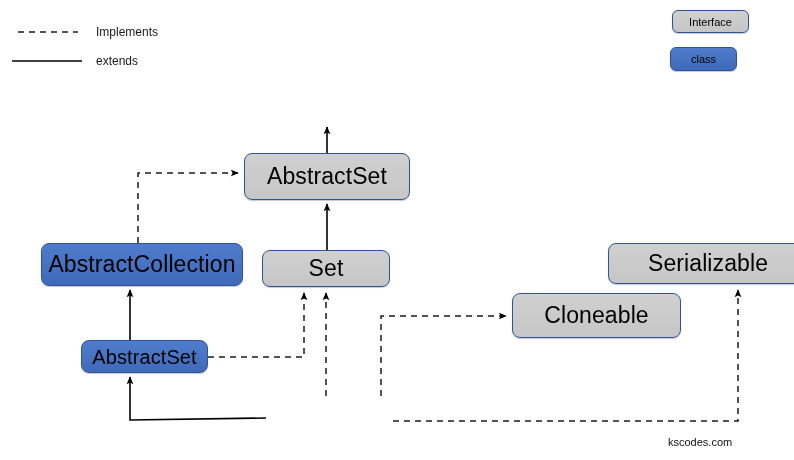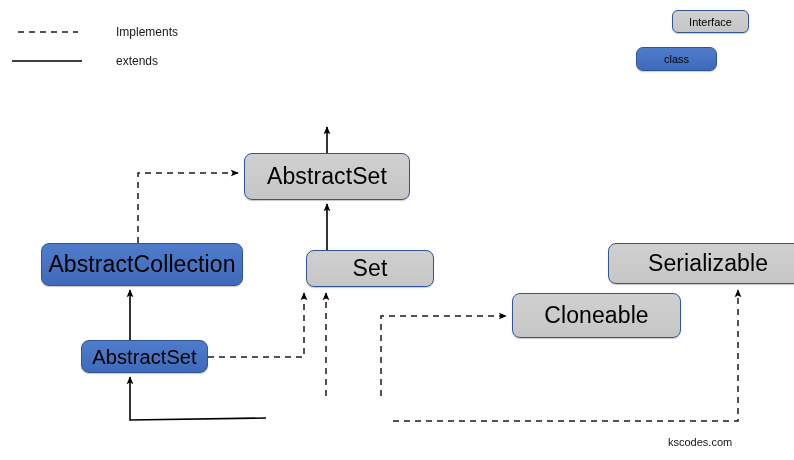--- a/index.html
+++ b/index.html
@@ -67,21 +67,20 @@
   }
   .legend-node .legend-node-label {
     font-size: 11px;
     color: #000;
   }
   .legend-text {
     position: absolute;
     font-size: 12px;
     color: #1a1a1a;
     white-space: nowrap;
-    margin-left: 20px;
   }
   .watermark {
     position: absolute;
     font-size: 11px;
     color: #111111;
     white-space: nowrap;
   }
 </style>
 </head>
 <body>
@@ -118,21 +117,21 @@
 
     <line x1="18" y1="32" x2="78" y2="32" stroke="#1a1a1a" stroke-width="1.4" stroke-dasharray="6,5"></line>
     <line x1="12" y1="61" x2="82" y2="61" stroke="#000000" stroke-width="1.6"></line>
   </svg>
 
 
   <div class="node iface" style="left:244px; top:153px; width:166px; height:47px;">
     <span class="node-label">AbstractSet</span>
   </div>
 
-  <div class="node iface" style="left:262px; top:250px; width:128px; height:37px;margin-left:44px;">
+  <div class="node iface" style="left:262px; top:250px; width:128px; height:37px;">
     <span class="node-label">Set</span>
   </div>
 
   <div class="node klass" style="left:41px; top:243px; width:202px; height:43px;">
     <span class="node-label">AbstractCollection</span>
   </div>
 
   <div class="node klass" style="left:81px; top:340px; width:127px; height:33px;">
     <span class="node-label" style="font-size:20px;">AbstractSet</span>
   </div>
@@ -147,19 +146,19 @@
   </div>
 
   <div class="legend-text" style="left:96px; top:25px;">Implements</div>
 
   <div class="legend-text" style="left:96px; top:54px;">extends</div>
 
   <div class="legend-node iface" style="left:672px; top:10px; width:77px; height:23px; background:#cacaca; background:linear-gradient(#d0d0d0,#c6c6c6);">
     <span class="legend-node-label">Interface</span>
   </div>
 
-  <div class="legend-node klass" style="left:636px; top:47px; width:81px; height:24px; background:#4472c4; background:linear-gradient(#4e7ccb,#3f6ab9);border-radius:7px;">
+  <div class="legend-node klass" style="left:670px; top:47px; width:67px; height:24px; background:#4472c4; background:linear-gradient(#4e7ccb,#3f6ab9);">
     <span class="legend-node-label">class</span>
   </div>
 
   <div class="watermark" style="left:668px; top:436px;">kscodes.com</div>
 
 </div>
 
 </body></html>

